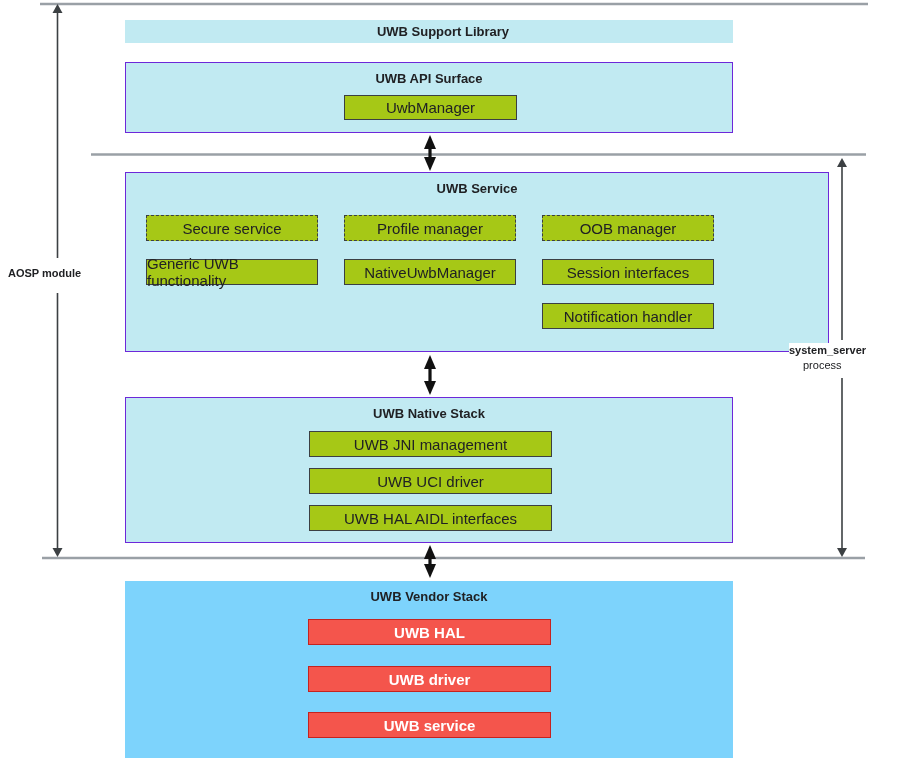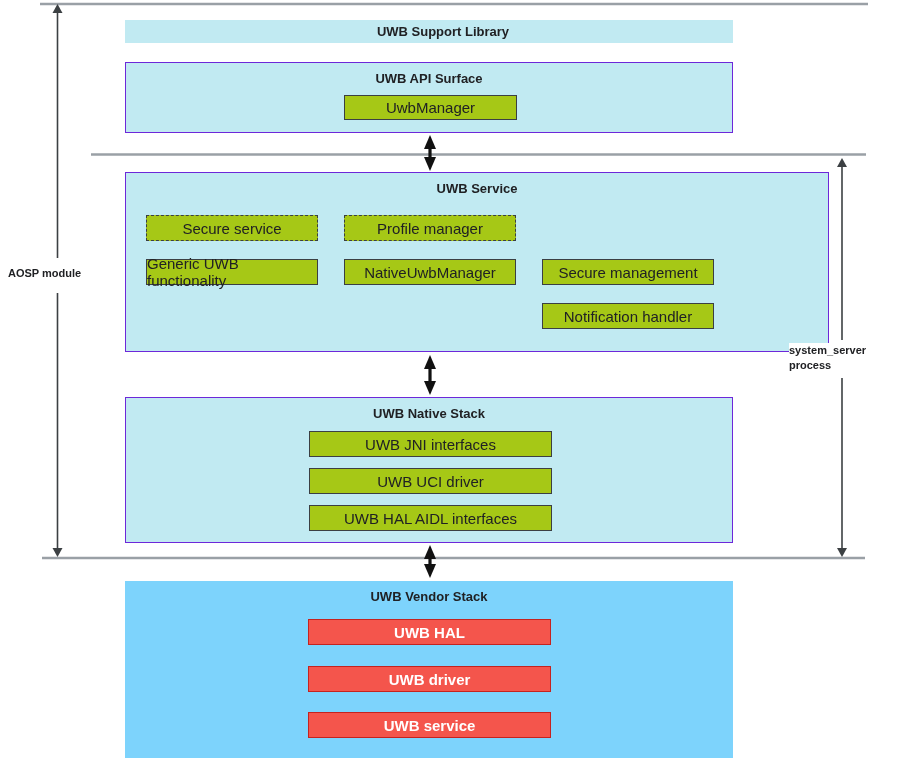--- a/index.html
+++ b/index.html
@@ -18,21 +18,21 @@
     position:absolute;left:0;right:0;top:0;bottom:0;display:flex;
     align-items:center;justify-content:center;font-size:13px;font-weight:bold;padding-left:28px;
   }
   .chip{
     position:absolute;box-sizing:border-box;display:flex;align-items:center;justify-content:center;
     font-size:15px;background:#a6c816;border:1px solid #3b3f43;color:#202124;
   }
   .chip.dashed{border:1.5px dashed #3b3f43;}
   .chip.red{background:#f4554c;border:1px solid #c5221f;color:#ffffff;font-weight:bold;}
   .side-label{font-size:11px;font-weight:bold;color:#202124;line-height:15px;}
-  .side-label .sub{font-weight:bold;}
+  .side-label .sub{font-weight:normal;margin-left:14px;}
   svg{position:absolute;left:0;top:0;}
 </style>
 </head>
 <body>
 
 <div id="canvas">
 
   <svg width="898" height="761" viewBox="0 0 898 761" aria-hidden="true">
 
     <g>
@@ -94,31 +94,32 @@
   <div class="abs layer bordered" style="left:125px;top:62px;width:608px;height:71px;">
     <div class="layer-title">UWB API Surface</div>
     <div class="chip" style="left:218px;top:32px;width:173px;height:25px;">UwbManager</div>
   </div>
 
   <div class="abs layer bordered" style="left:125px;top:172px;width:704px;height:180px;">
     <div class="layer-title">UWB Service</div>
 
     <div class="chip dashed" style="left:20px;top:42px;width:172px;height:26px;">Secure service</div>
     <div class="chip dashed" style="left:218px;top:42px;width:172px;height:26px;">Profile manager</div>
+    <div class="chip dashed" style="left:416px;top:42px;width:172px;height:26px;">OOB manager</div>
 
     <div class="chip" style="left:20px;top:86px;width:172px;height:26px;">Generic UWB functionality</div>
     <div class="chip" style="left:218px;top:86px;width:172px;height:26px;">NativeUwbManager</div>
-    <div class="chip" style="left:416px;top:86px;width:172px;height:26px;">Secure management</div>
+    <div class="chip" style="left:416px;top:86px;width:172px;height:26px;">Session interfaces</div>
 
     <div class="chip" style="left:416px;top:130px;width:172px;height:26px;">Notification handler</div>
   </div>
 
   <div class="abs layer bordered" style="left:125px;top:397px;width:608px;height:146px;padding-left:37px;">
     <div class="layer-title">UWB Native Stack</div>
-    <div class="chip" style="left:183px;top:33px;width:243px;height:26px;">UWB JNI interfaces</div>
+    <div class="chip" style="left:183px;top:33px;width:243px;height:26px;">UWB JNI management</div>
     <div class="chip" style="left:183px;top:70px;width:243px;height:26px;">UWB UCI driver</div>
     <div class="chip" style="left:183px;top:107px;width:243px;height:26px;">UWB HAL AIDL interfaces</div>
   </div>
 
   <div class="abs" style="left:125px;top:581px;width:608px;height:177px;background:#7dd3fc;">
     <div class="layer-title">UWB Vendor Stack</div>
     <div class="chip red" style="left:183px;top:38px;width:243px;height:26px;">UWB HAL</div>
     <div class="chip red" style="left:183px;top:85px;width:243px;height:26px;">UWB driver</div>
     <div class="chip red" style="left:183px;top:131px;width:243px;height:26px;">UWB service</div>
   </div>

